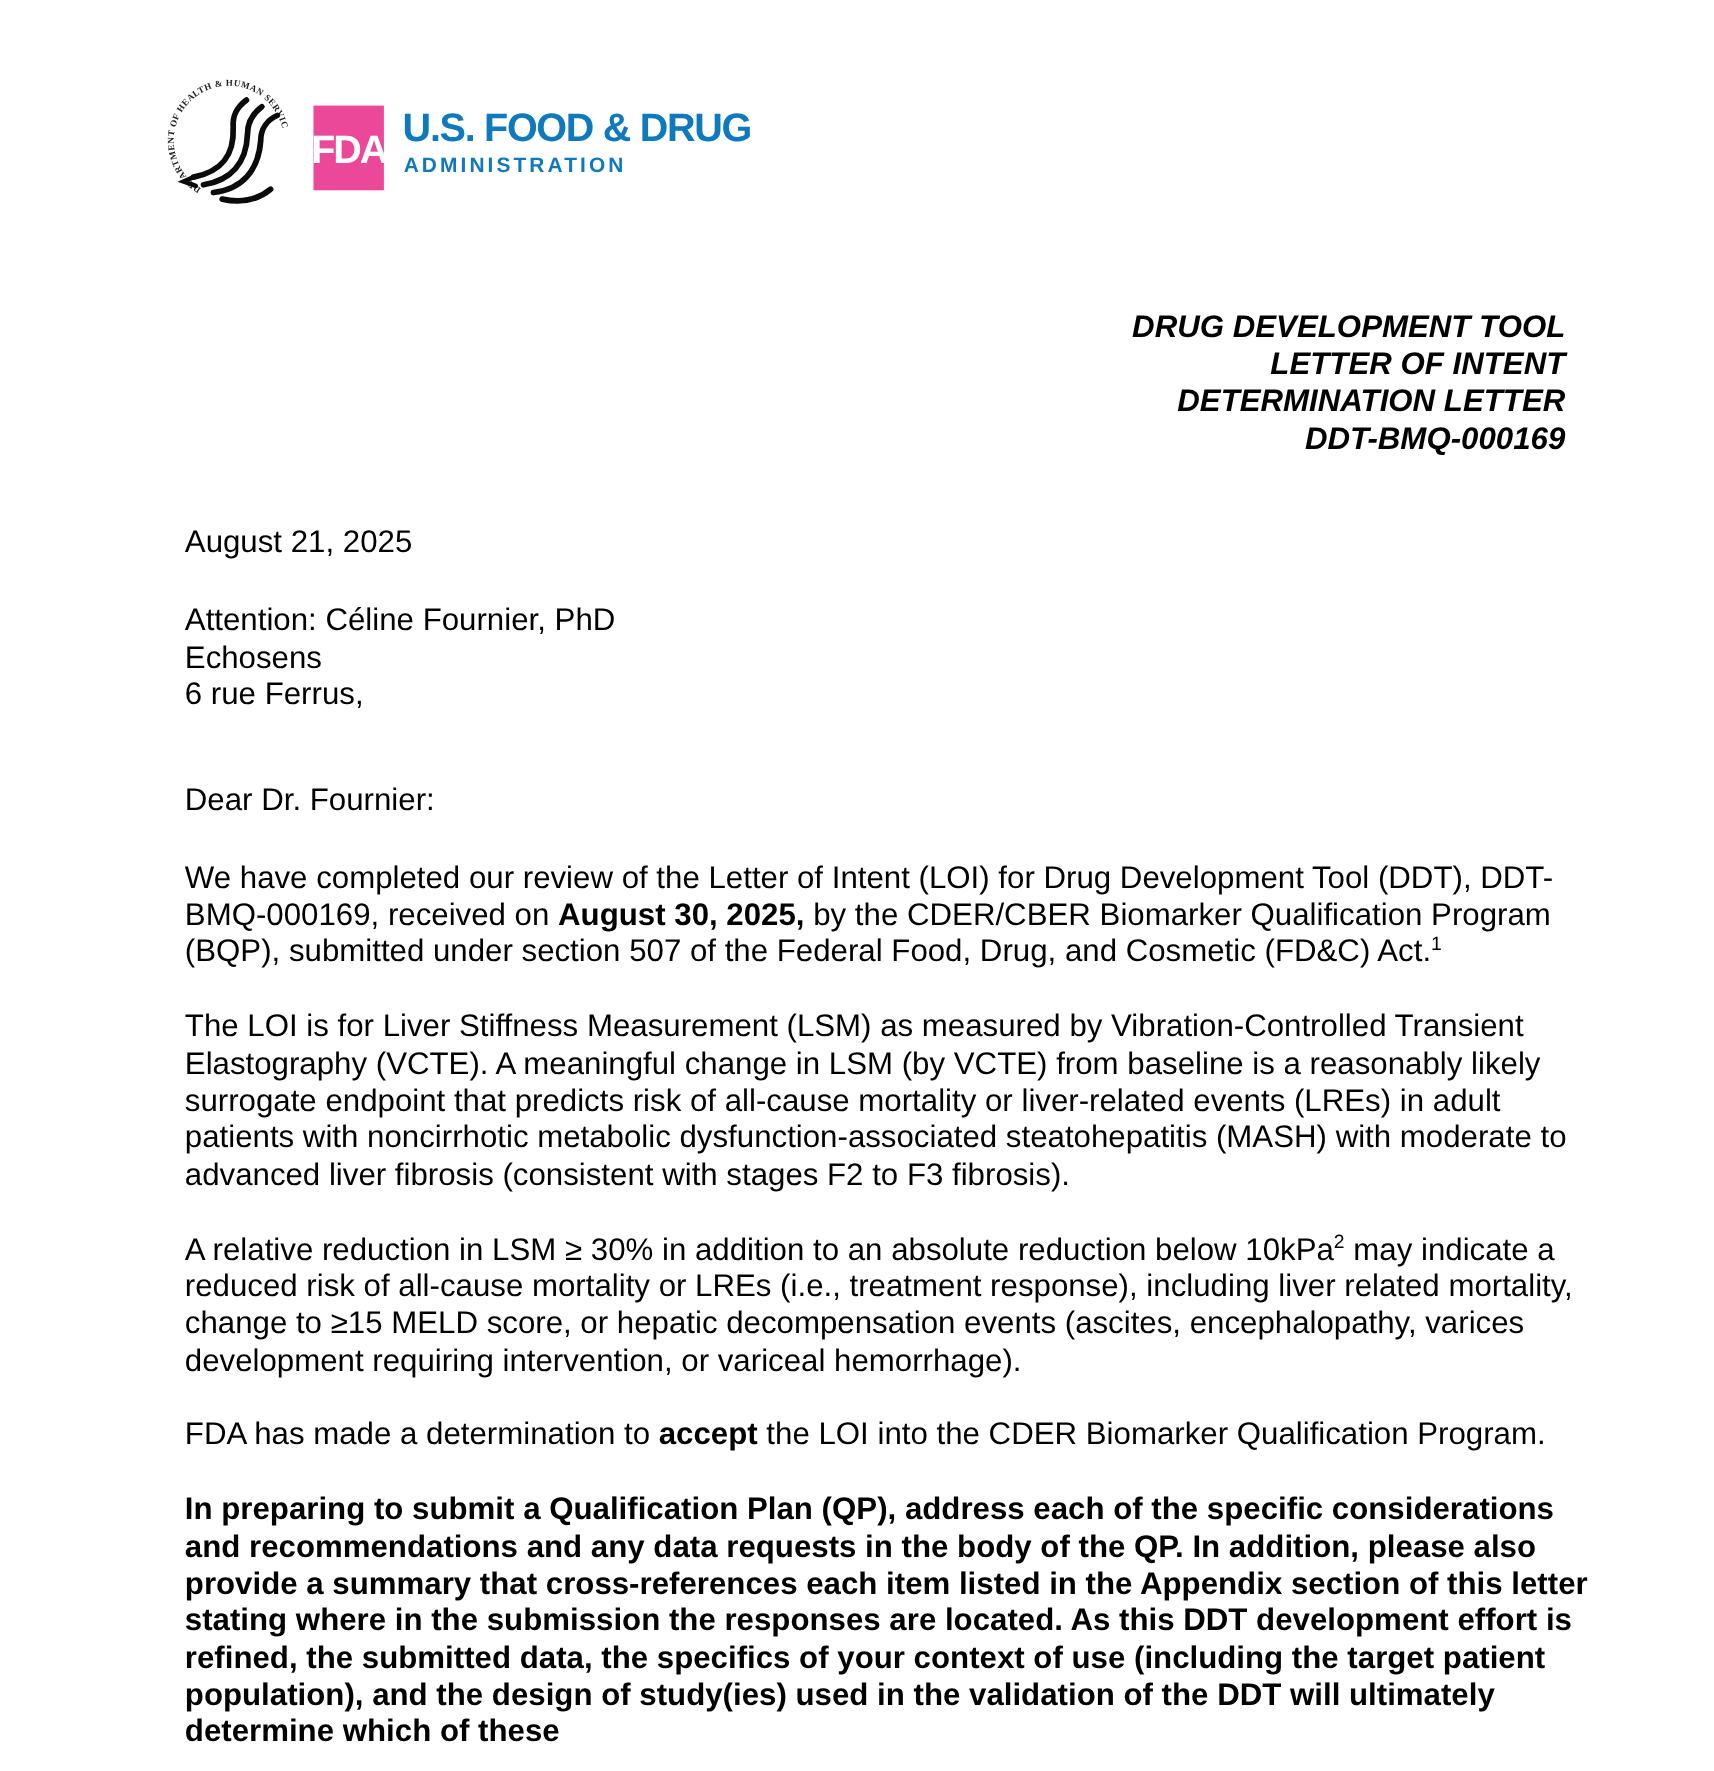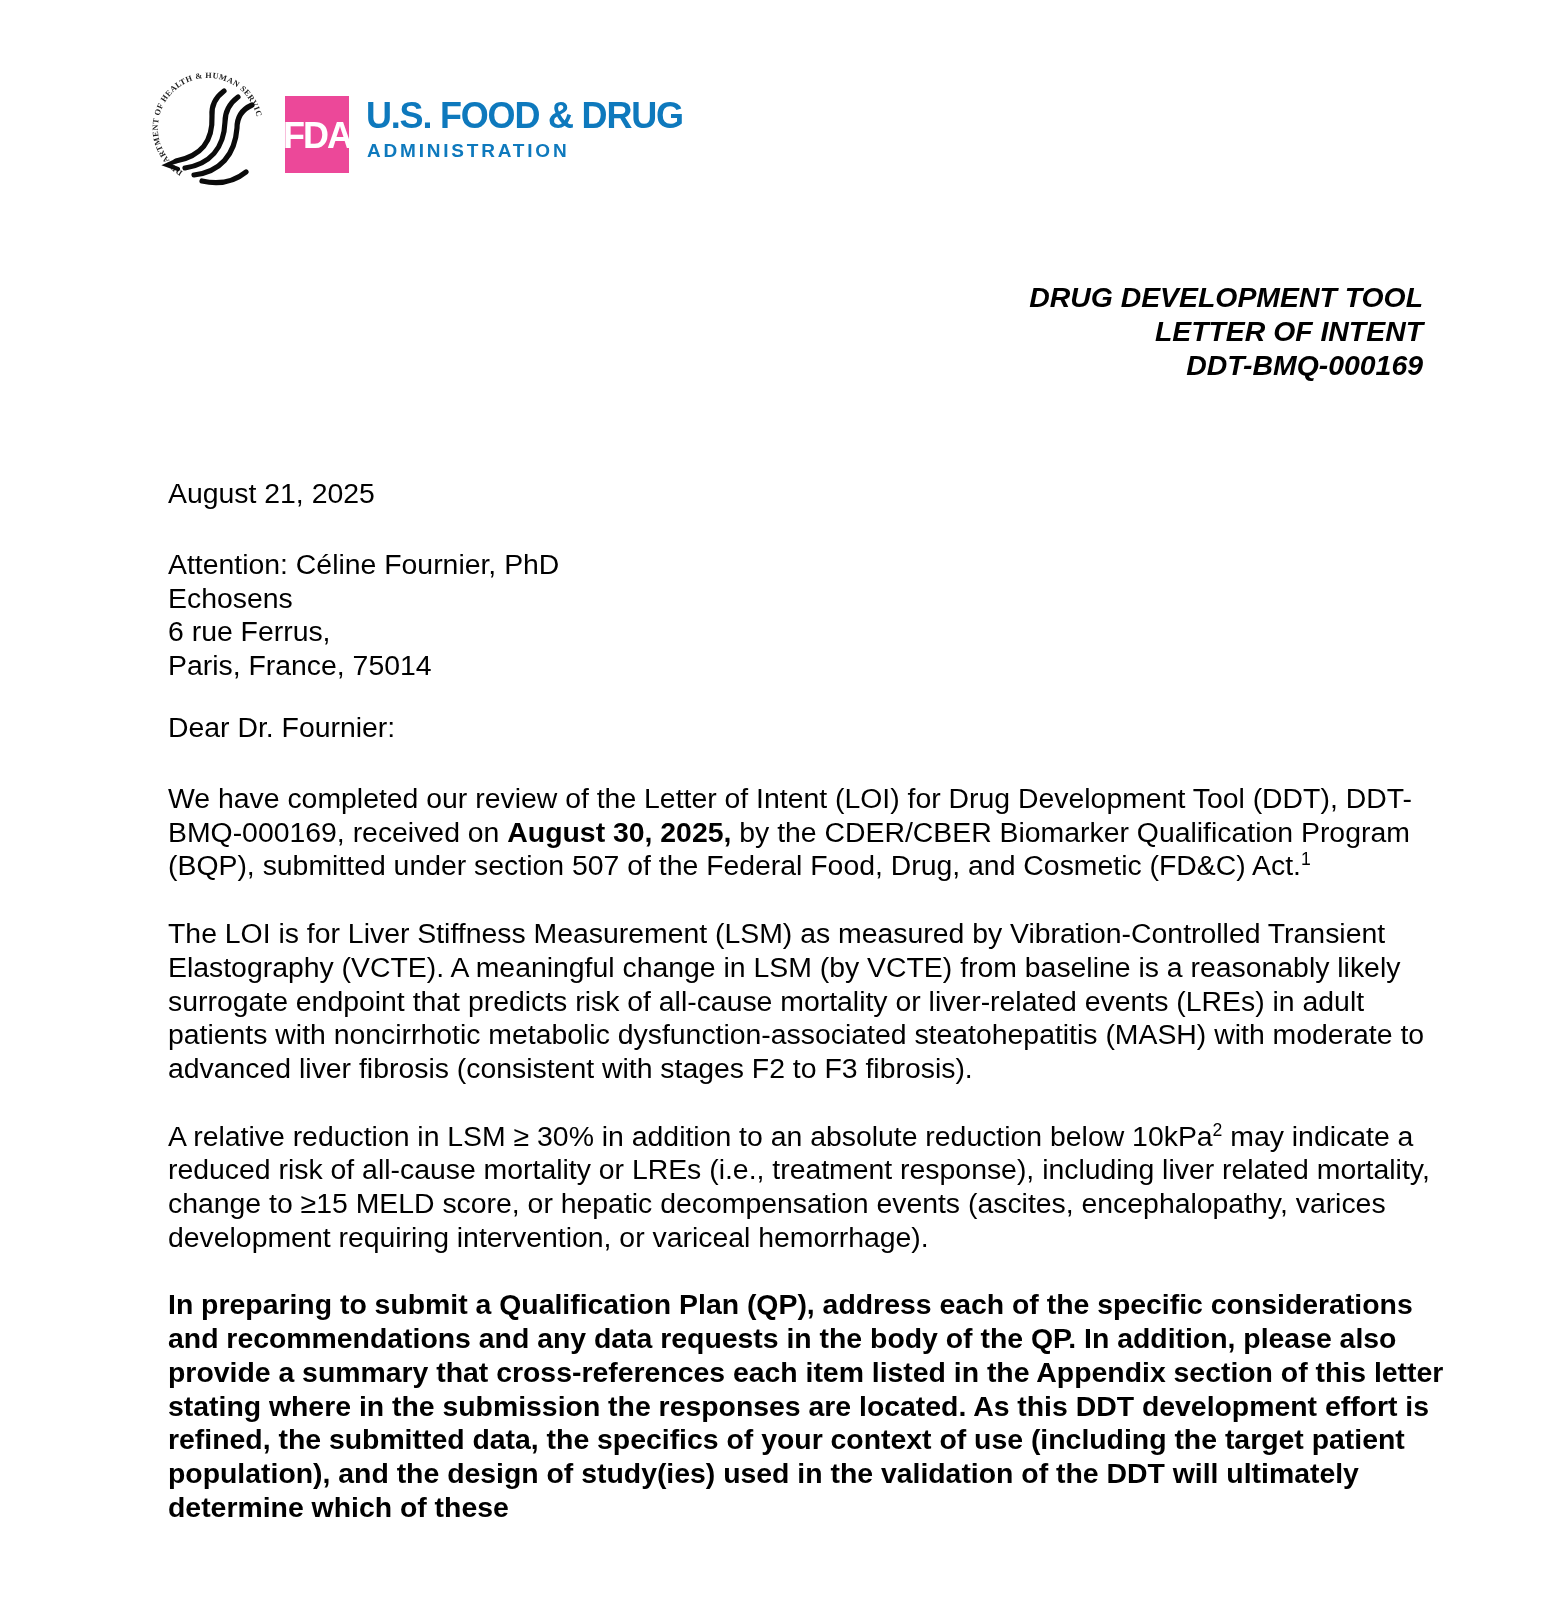--- a/index.html
+++ b/index.html
@@ -147,34 +147,35 @@
     <div class="fda-box" style="background: #ec4899;">
       <span class="fda-acronym">FDA</span>
     </div>
     <div class="wm1" style="color: rgb(14, 121, 189);">U.S. FOOD &amp; DRUG</div>
     <div class="wm2" style="color: rgb(14, 121, 189);">ADMINISTRATION</div>
   </div>
 
   <div class="header-block">
     <div>DRUG DEVELOPMENT TOOL</div>
     <div>LETTER OF INTENT</div>
+    <div>DETERMINATION LETTER</div>
     <div>DDT-BMQ-000169</div>
   </div>
 
   <div class="date">August 21, 2025</div>
 
   <div class="address">
     <div>Attention: Céline Fournier, PhD</div>
     <div>Echosens</div>
     <div>6 rue Ferrus,</div>
-    <div>Paris, France, 75014</div>
   </div>
 
   <div class="salutation">Dear Dr. Fournier:</div>
 
   <div class="body-block">
       <p class="para"><span>We have completed our review of the Letter of Intent (LOI) for Drug Development Tool (DDT), DDT-BMQ-000169, received on </span><b>August 30, 2025,</b><span> by the CDER/CBER Biomarker Qualification Program (BQP), submitted under section 507 of the Federal Food, Drug, and Cosmetic (FD&amp;C) Act.</span><sup class="sup">1</sup></p>
       <p class="para"><span>The LOI is for Liver Stiffness Measurement (LSM) as measured by Vibration-Controlled Transient Elastography (VCTE). A meaningful change in LSM (by VCTE) from baseline is a reasonably likely surrogate endpoint that predicts risk of all-cause mortality or liver-related events (LREs) in adult patients with noncirrhotic metabolic dysfunction-associated steatohepatitis (MASH) with moderate to advanced liver fibrosis (consistent with stages F2 to F3 fibrosis).</span></p>
       <p class="para"><span>A relative reduction in LSM ≥ 30% in addition to an absolute reduction below 10kPa</span><sup class="sup">2</sup><span> may indicate a reduced risk of all-cause mortality or LREs (i.e., treatment response), including liver related mortality, change to ≥15 MELD score, or hepatic decompensation events (ascites, encephalopathy, varices development requiring intervention, or variceal hemorrhage).</span></p>
+      <p class="para"><span>FDA has made a determination to </span><b>accept</b><span> the LOI into the CDER Biomarker Qualification Program.</span></p>
       <p class="para"><span>In preparing to submit a Qualification Plan (QP), address each of the specific considerations and recommendations and any data requests in the body of the QP. In addition, please also provide a summary that cross-references each item listed in the Appendix section of this letter stating where in the submission the responses are located. As this DDT development effort is refined, the submitted data, the specifics of your context of use (including the target patient population), and the design of study(ies) used in the validation of the DDT will ultimately determine which of these</span></p>
     </div>
 
 </div>
 
 </body></html>

